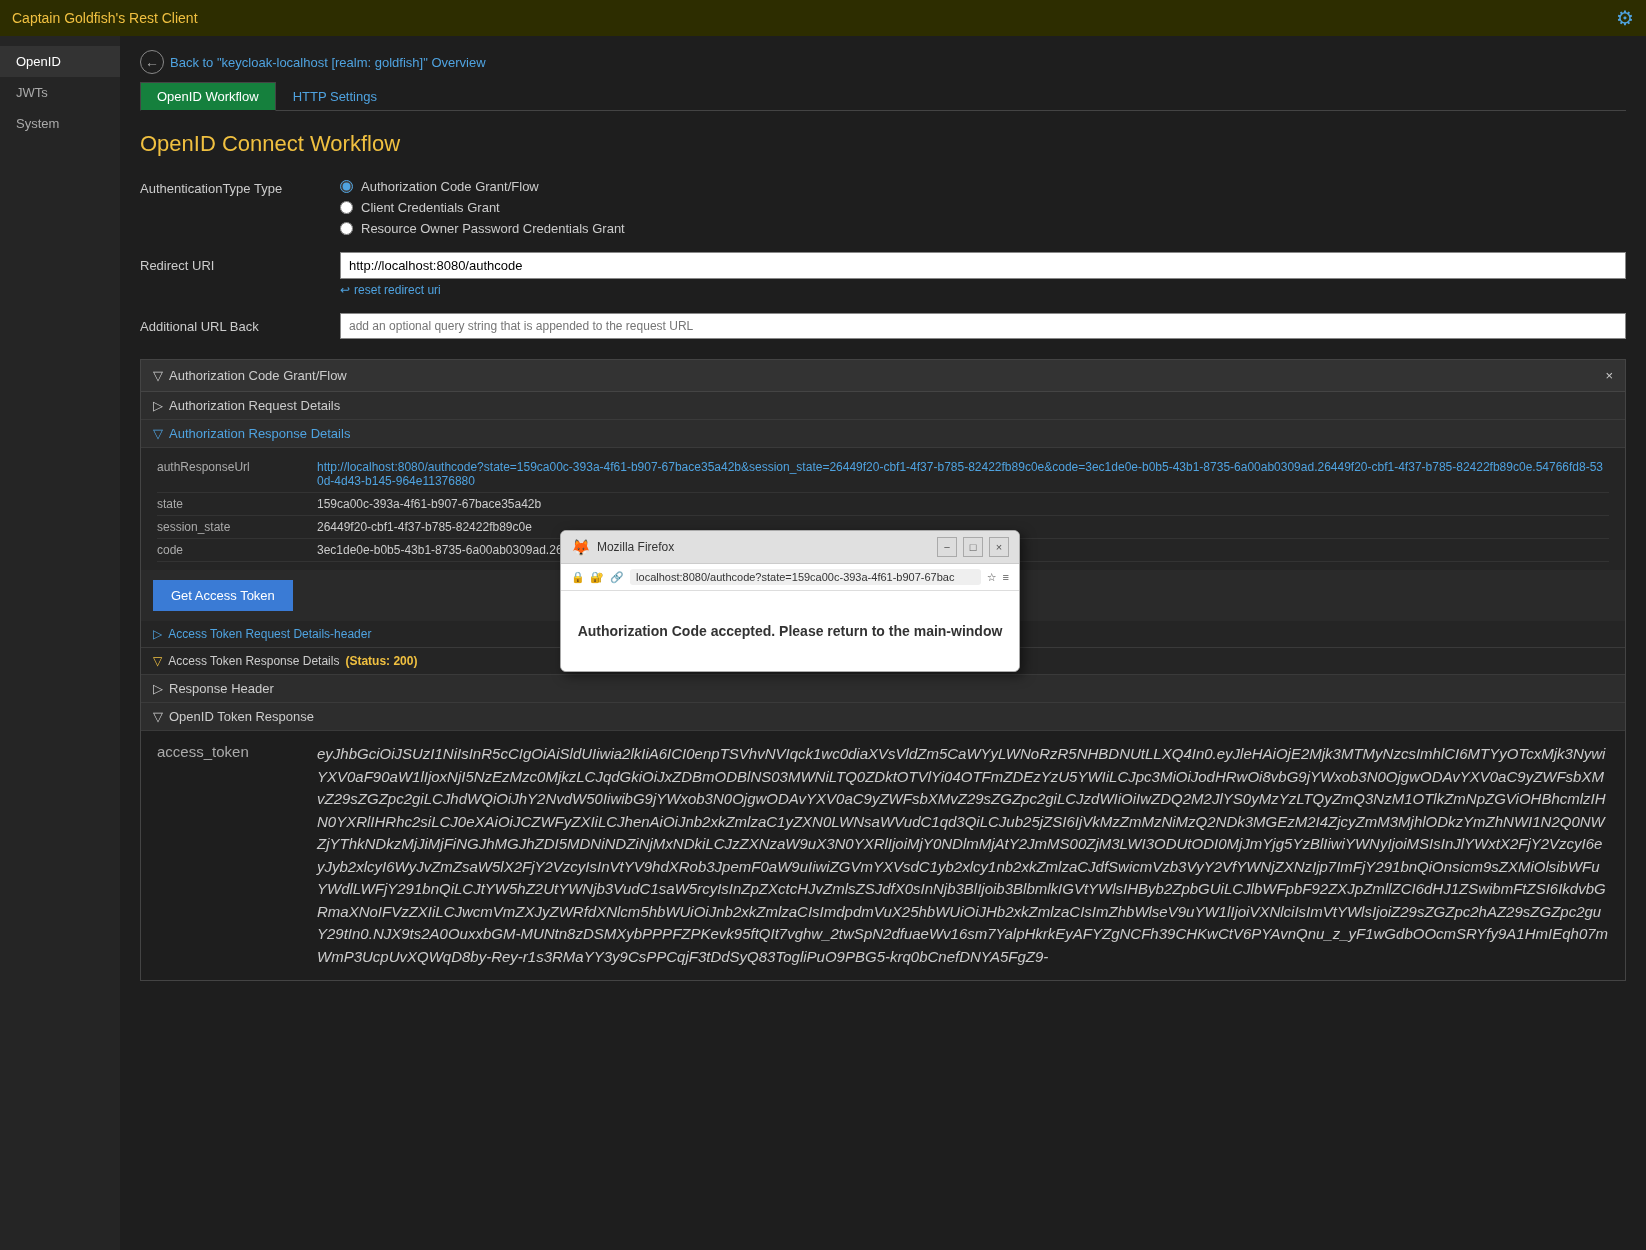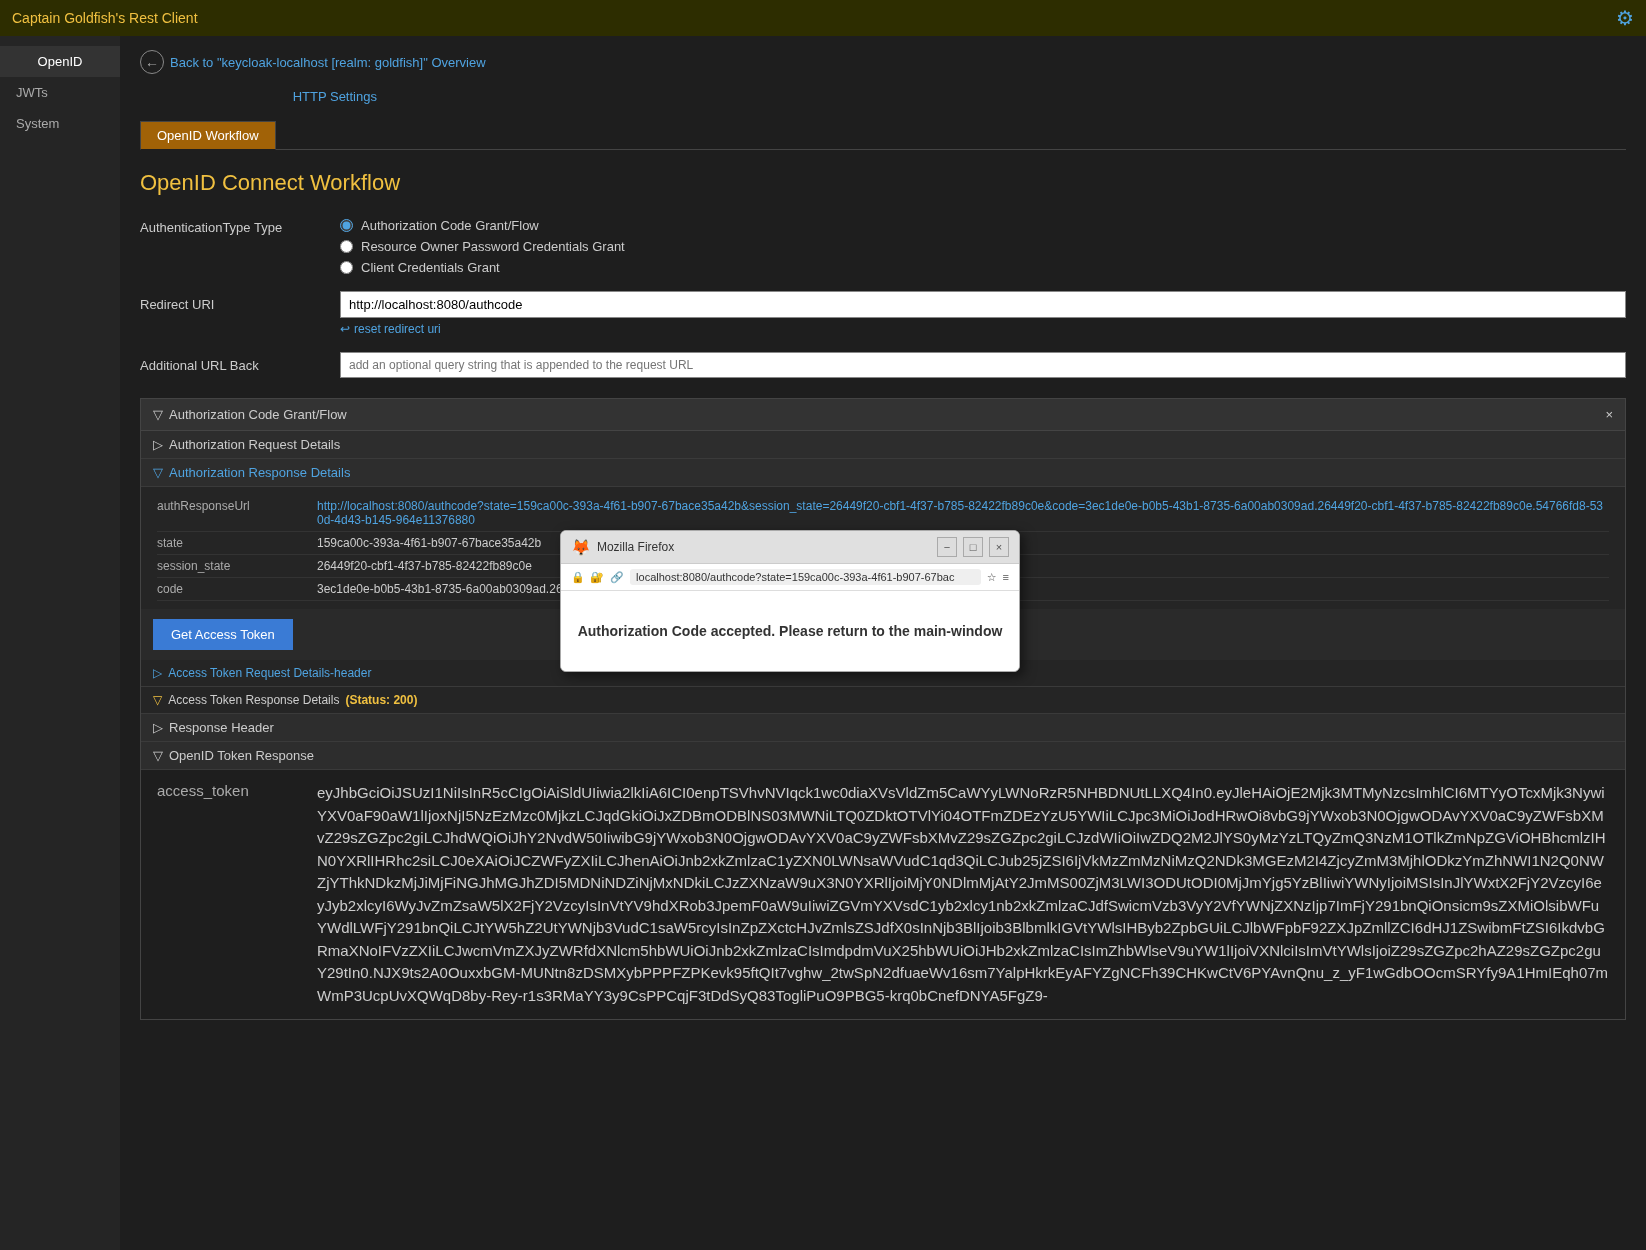--- a/index.html
+++ b/index.html
@@ -27,21 +27,21 @@
       background: #252525;
       padding: 10px 0;
       flex-shrink: 0;
     }
     .sidebar-item {
       padding: 8px 16px;
       cursor: pointer;
       color: #aaa;
       font-size: 13px;
     }
-    .sidebar-item.active { color: #fff; background: #333; text-align: center; }
+    .sidebar-item.active { color: #fff; background: #333; }
 
     
     .main-content {
       flex: 1;
       background: #1e1e1e;
       overflow-y: auto;
       padding: 14px 20px;
     }
 
     
@@ -71,25 +71,24 @@
     
     .tabs { display: flex; margin-bottom: 20px; border-bottom: 1px solid #444; }
     .tab {
       padding: 6px 16px;
       cursor: pointer;
       font-size: 13px;
       border: 1px solid transparent;
       margin-bottom: -1px;
     }
     .tab.active {
-      background: #a16207;
+      background: #15803d;
       border: 1px solid #444;
       border-bottom: 1px solid #1e1e1e;
       color: #fff;
-      margin-top: 39px;
     }
     .tab:not(.active) { color: #4fa3e0; border-bottom: 1px solid #444; }
 
     
     .section-title { color: #f0c040; font-size: 22px; font-weight: 300; margin-bottom: 18px; }
 
     
     .form-row { display: flex; align-items: flex-start; margin-bottom: 16px; }
     .form-label { width: 200px; flex-shrink: 0; padding-top: 6px; color: #ccc; font-size: 13px; }
     .form-control { flex: 1; }
@@ -184,21 +183,21 @@
       display: inline-block;
     }
 
     .sub-section-small { padding: 6px 12px; font-size: 12px; cursor: pointer; color: #4fa3e0; display: flex; align-items: center; gap: 6px; border-bottom: 1px solid #3a3a3a; background: #252525; }
 
     .token-section-header { background: #2d2d2d; padding: 6px 12px; display: flex; align-items: center; gap: 6px; font-size: 13px; cursor: pointer; border-bottom: 1px solid #3a3a3a; }
 
     .access-token-table { padding: 8px 16px; background: #1e1e1e; }
     .access-token-row { display: flex; padding: 4px 0; font-size: 15px; }
     .access-token-key { width: 160px; flex-shrink: 0; color: #aaa; }
-    .access-token-val { flex: 1; color: #ccc; word-break: break-all; line-height: 1.5; }
+    .access-token-val { flex: 1; color: #ccc; word-break: break-all; line-height: 1.5; font-style: italic; }
 
     
     .popup-overlay {
       position: fixed;
       top: 0; left: 0; right: 0; bottom: 0;
       pointer-events: none;
       z-index: 100;
     }
     .firefox-popup {
       position: absolute;
@@ -285,25 +284,25 @@
 
     <div class="form-row">
       <div class="form-label">AuthenticationType Type</div>
       <div class="form-control radio-group">
         <label class="radio-item">
           <input type="radio" name="auth-type" checked="" style="">
           <span>Authorization Code Grant/Flow</span>
         </label>
         <label class="radio-item">
           <input type="radio" name="auth-type" style="">
-          <span>Resource Owner Password Credentials Grant</span>
+          <span>Client Credentials Grant</span>
         </label>
         <label class="radio-item">
           <input type="radio" name="auth-type" style="">
-          <span>Client Credentials Grant</span>
+          <span>Resource Owner Password Credentials Grant</span>
         </label>
       </div>
     </div>
 
     <div class="form-row">
       <div class="form-label">Redirect URI</div>
       <div class="form-control">
         <input type="text" class="text-input" value="http://localhost:8080/authcode" style="">
         <div class="reset-link">
           <span>↩</span>

